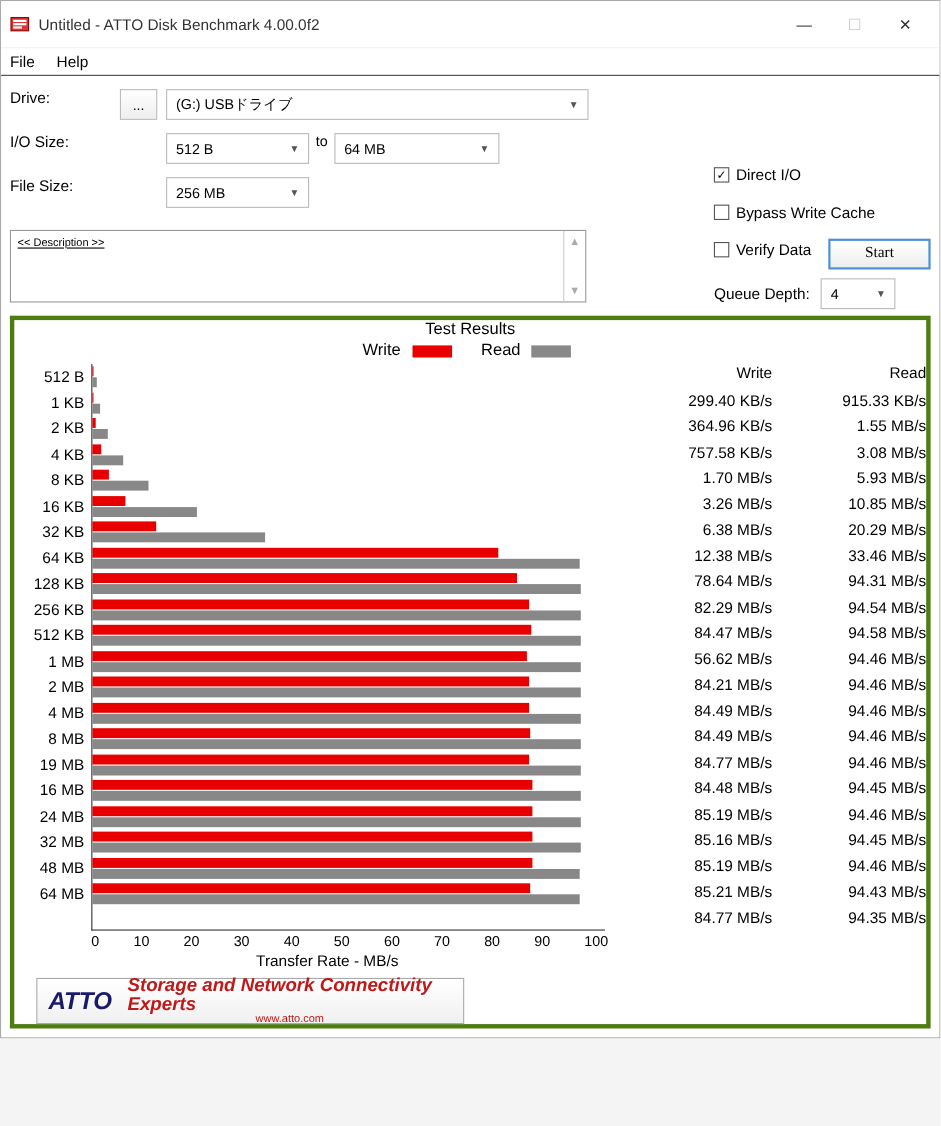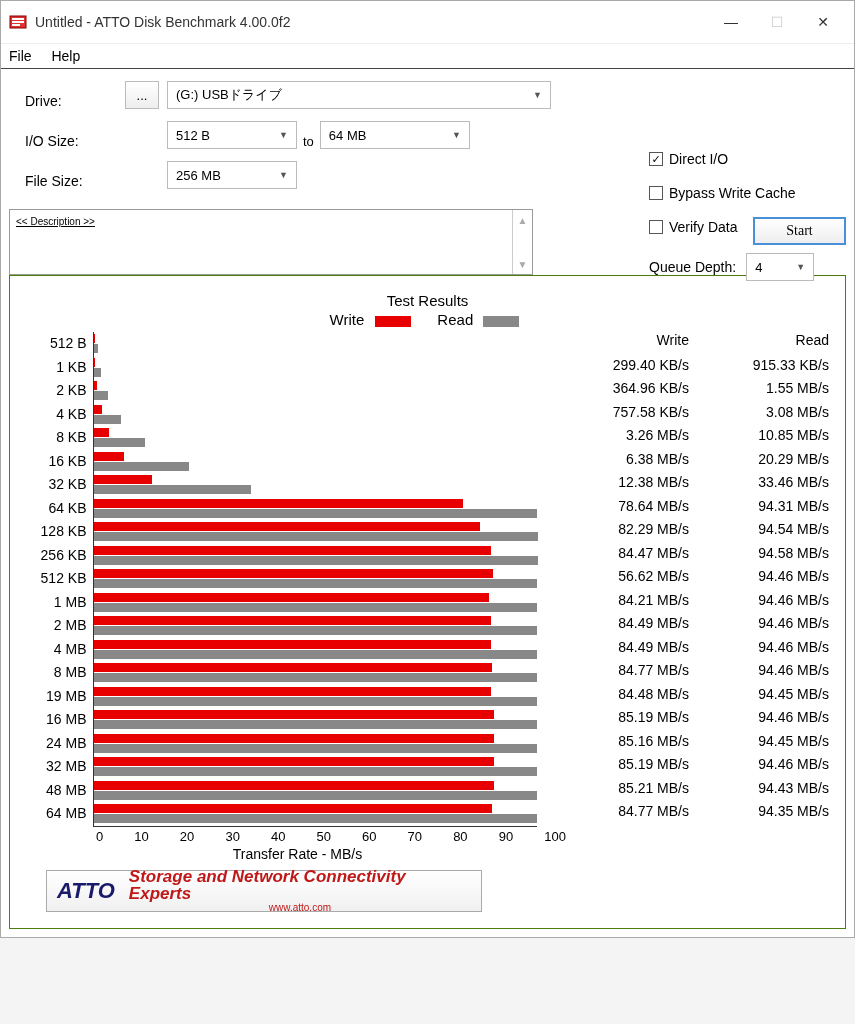--- a/index.html
+++ b/index.html
@@ -6,41 +6,41 @@
   body { font-family: 'Segoe UI', Tahoma, Arial, sans-serif; font-size: 13px; background: #f4f4f4; width: 855px; }
   .window { width: 855px; background: #fff; border: 1px solid #aaa; }
   .titlebar { display: flex; align-items: center; padding: 6px 8px; background: #fff; border-bottom: 1px solid #eee; }
   .app-icon { width: 18px; height: 18px; margin-right: 8px; }
   .title { flex: 1; font-size: 14px; color: #333; }
   .win-controls { display: flex; gap: 0; }
   .win-btn { width: 46px; height: 30px; display: flex; align-items: center; justify-content: center; color: #333; font-size: 14px; cursor: pointer; }
   .menubar { padding: 4px 8px; font-size: 14px; background: #fff; border-bottom: 1.5px solid #444; }
   .menubar span { margin-right: 16px; cursor: pointer; }
   .content { padding: 12px 8px 8px 8px; }
-  .form-row { display: flex; align-items: flex-end; margin-bottom: 12px; margin-left: 16px; }
+  .form-row { display: flex; align-items: flex-start; margin-bottom: 12px; }
   .form-label { width: 100px; font-size: 14px; }
   .btn-dots { width: 34px; height: 28px; border: 1px solid #bbb; background: linear-gradient(#fff,#eee); margin-right: 8px; font-size: 13px; cursor: pointer; }
   .select { height: 28px; border: 1px solid #bbb; background: #fff; font-size: 13px; padding: 2px 8px; cursor: pointer; display: inline-flex; align-items: center; justify-content: space-between; }
   .select-wide { width: 384px; }
   .select-sm { width: 130px; }
   .select-md { width: 150px; }
   .select-qd { width: 68px; }
   .select .chev { margin-left: 6px; font-size: 9px; color: #555; }
   .right-col { position: absolute; left: 648px; top: 82px; width: 200px; }
   .chk-row { display: flex; align-items: center; margin-bottom: 18px; font-size: 14px; }
   .chk { width: 14px; height: 14px; border: 1px solid #555; margin-right: 6px; display: inline-flex; align-items: center; justify-content: center; font-size: 11px; }
   .qd-row { display: flex; align-items: center; gap: 10px; font-size: 14px; }
   .to { margin: 0 6px; }
   .desc-row { display: flex; align-items: flex-start; margin-top: 20px; }
   .desc-box { width: 530px; height: 66px; border: 1px solid #999; background: #fff; display: flex; }
   .desc-text { flex: 1; padding: 6px; font-size: 10px; text-decoration: underline; }
   .desc-scroll { width: 20px; border-left: 1px solid #ccc; display: flex; flex-direction: column; justify-content: space-between; }
   .scroll-arrow { height: 20px; display: flex; align-items: center; justify-content: center; color: #aaa; font-size: 10px; cursor: pointer; }
   .start-btn { width: 94px; height: 28px; border: 2px solid #4a90d9; background: linear-gradient(#fff,#eee); font-size: 14px; cursor: pointer; margin-left: 220px; margin-top: 8px; font-family: Liberation Serif, serif; }
-  .results { border: 1px solid #4d7c0f; padding: 16px; }
+  .results { margin-top: 12px; border: 4px solid #4d7c0f; padding: 0; }
   .results-title { text-align: center; font-size: 15px; margin-bottom: 2px; }
   .legend { text-align: center; font-size: 15px; margin-bottom: 4px; }
   .legend-box { display: inline-block; width: 36px; height: 11px; vertical-align: middle; margin: 0 6px; }
   .legend-red { background: #e80000; }
   .legend-grey { background: #888; }
   .results-body { display: flex; }
   .y-labels { width: 70px; text-align: right; padding-right: 6px; font-size: 14px; }
   .y-labels div { height: 23.5px; line-height: 23.5px; }
   .chart-area { position: relative; width: 470px; border-left: 1px solid #333; border-bottom: 1px solid #333; }
   .bar-pair { height: 23.5px; position: relative; }
@@ -51,21 +51,21 @@
   .x-label { text-align: center; font-size: 14px; margin-top: 2px; }
   .data-table { margin-left: 12px; font-size: 14px; }
   .data-table .hdr { display: flex; margin-bottom: 5px; }
   .data-table .hdr div { width: 140px; text-align: right; }
   .data-table .row { display: flex; height: 23.5px; align-items: center; }
   .data-table .row div { width: 140px; text-align: right; }
   .radios { margin-left: 70px; margin-top: 12px; display: flex; align-items: center; gap: 36px; font-size: 14px; padding-left: 510px; }
   .radio-row { display: flex; align-items: center; gap: 4px; }
   .radio { width: 13px; height: 13px; border: 1px solid #555; border-radius: 50%; display: inline-flex; align-items: center; justify-content: center; }
   .radio.checked::after { content: ''; width: 7px; height: 7px; background: #333; border-radius: 50%; }
-  .banner { margin: 8px 0 0 20px; width: 436px; height: 42px; border: 1px solid #aaa; background: linear-gradient(#fff,#f0f0f0); display: flex; align-items: center; padding: 0 10px; }
+  .banner { margin: 8px 0 0 20px; width: 389px; height: 42px; border: 1px solid #aaa; background: linear-gradient(#fff,#f0f0f0); display: flex; align-items: center; padding: 0 10px; }
   .banner-atto { font-size: 22px; font-weight: bold; color: #1a1a6a; font-style: italic; margin-right: 14px; font-family: 'Arial Black', Arial; }
   .banner-text { color: #c01818; font-size: 17px; font-weight: bold; font-style: italic; font-family: 'Arial Narrow', Arial; line-height: 1; }
   .banner-url { color: #c01818; font-size: 10px; font-weight: normal; text-align: center; }
   .outer { position: relative; }
 </style>
 </head>
 <body>
 
 <div class="window">
   <div class="titlebar">
@@ -286,20 +286,24 @@
               </div>
               <div class="row">
                 <div>364.96 KB/s</div>
                 <div>1.55 MB/s</div>
               </div>
               <div class="row">
                 <div>757.58 KB/s</div>
                 <div>3.08 MB/s</div>
               </div>
               <div class="row">
+                <div>1.70 MB/s</div>
+                <div>5.93 MB/s</div>
+              </div>
+              <div class="row">
                 <div>3.26 MB/s</div>
                 <div>10.85 MB/s</div>
               </div>
               <div class="row">
                 <div>6.38 MB/s</div>
                 <div>20.29 MB/s</div>
               </div>
               <div class="row">
                 <div>12.38 MB/s</div>
                 <div>33.46 MB/s</div>

